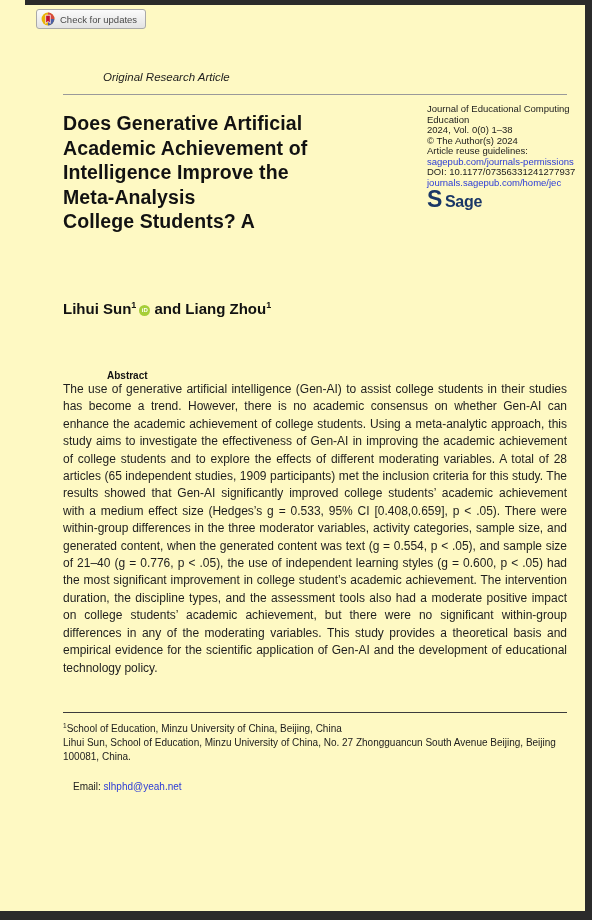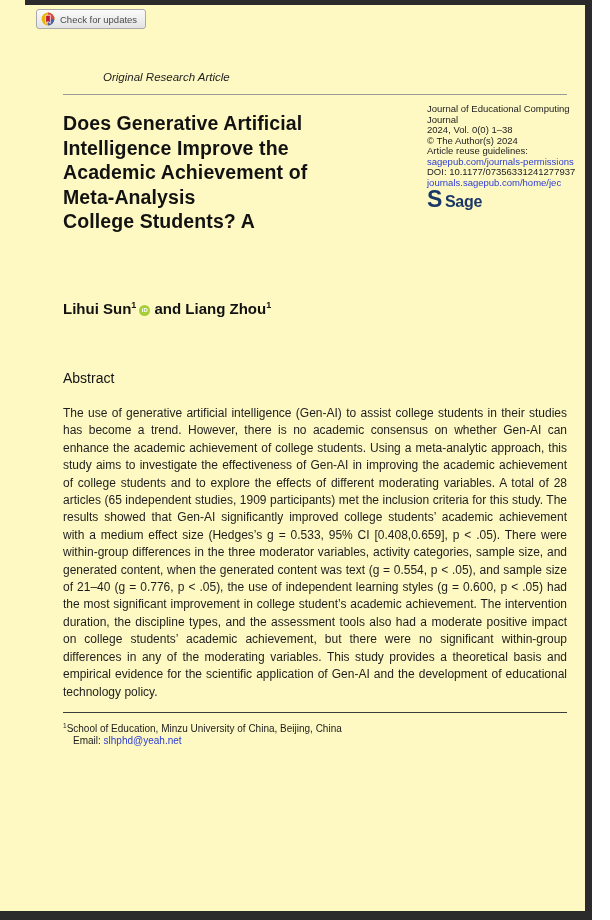--- a/index.html
+++ b/index.html
@@ -60,33 +60,33 @@
   }
   .authors sup { font-size: 9px; vertical-align: super; }
   .orcid {
     display: inline-block; width: 11px; height: 11px; border-radius: 50%;
     background: #a6ce39; color: #ffffff; font-size: 6px; font-weight: bold;
     line-height: 11px; text-align: center; vertical-align: 2px;
     margin-left: 3px; cursor: pointer;
   }
 
   .abstract { position: absolute; left: 63px; top: 370px; width: 504px; }
-  .abstract h2 { font-size: 14px; font-weight: normal; color: #121212; }
+  .abstract h2 { font-size: 10px; font-weight: bold; color: #121212; margin-left: 44px; }
   .abstract p {
-    margin-top: 19px; font-size: 12px; line-height: 17.4px;
+    margin-top: 0; font-size: 12px; line-height: 17.4px;
     color: #1e1e1e; text-align: justify;
   }
 
   .footnote { position: absolute; left: 63px; top: 712px; width: 504px; color: #1c1c1c; }
   .fn-rule { border-top: 1.5px solid #3c3c3c; }
   .affiliation { margin-top: 9px; font-size: 10px; }
   .affiliation sup { font-size: 6.5px; vertical-align: super; }
   .corr-head { margin-top: 14px; font-size: 10.5px; font-weight: bold; }
   .corr-body { margin-top: 2px; font-size: 10px; line-height: 13.5px; }
-  .email-line { margin-top: 1px; font-size: 10px; padding-left: 10px; }
+  .email-line { margin-top: 18px; font-size: 10px; padding-left: 10px; }
 </style>
 </head>
 <body>
 
 <div class="page">
 
   <div class="edge-top"></div>
   <div class="edge-right"></div>
   <div class="edge-bottom"></div>
 
@@ -100,29 +100,29 @@
       </svg>
     </span>
     <span>Check for updates</span>
   </button>
 
   <div class="article-type">Original Research Article</div>
   <div class="top-rule"></div>
 
   <h1 class="title">
     <div class="title-line">Does Generative Artificial</div>
+    <div class="title-line">Academic Achievement of</div>
     <div class="title-line">Intelligence Improve the</div>
-    <div class="title-line">Academic Achievement of</div>
     <div class="title-line">Meta-Analysis</div>
     <div class="title-line">College Students? A</div>
   </h1>
 
   <div class="journal-info">
     <div>Journal of Educational Computing</div>
-    <div>Journal</div>
+    <div>Education</div>
     <div>2024, Vol. 0(0) 1–38</div>
     <div>© The Author(s) 2024</div>
     <div>Article reuse guidelines:</div>
     <a class="link">sagepub.com/journals-permissions</a>
     <div>DOI: 10.1177/07356331241277937</div>
     <a class="link">journals.sagepub.com/home/jec</a>
     <div class="sage-logo">
       <span class="sage-s">S</span>
       <span class="sage-word">Sage</span>
     </div>
@@ -133,19 +133,20 @@
     <span>Liang Zhou</span><sup>1</sup></div>
 
   <section class="abstract">
     <h2>Abstract</h2>
     <p>The use of generative artificial intelligence (Gen-AI) to assist college students in their studies has become a trend. However, there is no academic consensus on whether Gen-AI can enhance the academic achievement of college students. Using a meta-analytic approach, this study aims to investigate the effectiveness of Gen-AI in improving the academic achievement of college students and to explore the effects of different moderating variables. A total of 28 articles (65 independent studies, 1909 participants) met the inclusion criteria for this study. The results showed that Gen-AI significantly improved college students’ academic achievement with a medium effect size (Hedges’s g = 0.533, 95% CI [0.408,0.659], p &lt; .05). There were within-group differences in the three moderator variables, activity categories, sample size, and generated content, when the generated content was text (g = 0.554, p &lt; .05), and sample size of 21–40 (g = 0.776, p &lt; .05), the use of independent learning styles (g = 0.600, p &lt; .05) had the most significant improvement in college student’s academic achievement. The intervention duration, the discipline types, and the assessment tools also had a moderate positive impact on college students’ academic achievement, but there were no significant within-group differences in any of the moderating variables. This study provides a theoretical basis and empirical evidence for the scientific application of Gen-AI and the development of educational technology policy.</p>
   </section>
 
   <div class="footnote">
     <div class="fn-rule"></div>
     <p class="affiliation"><sup>1</sup><span>School of Education, Minzu University of China, Beijing, China</span></p>
+    <p class="corr-body">Lihui Sun, School of Education, Minzu University of China, No. 27 Zhongguancun South Avenue Beijing, Beijing 100081, China.</p>
     <p class="email-line">
       <span>Email:</span>
       <a class="link">slhphd@yeah.net</a>
     </p>
   </div>
 
 </div>
 
 </body></html>

